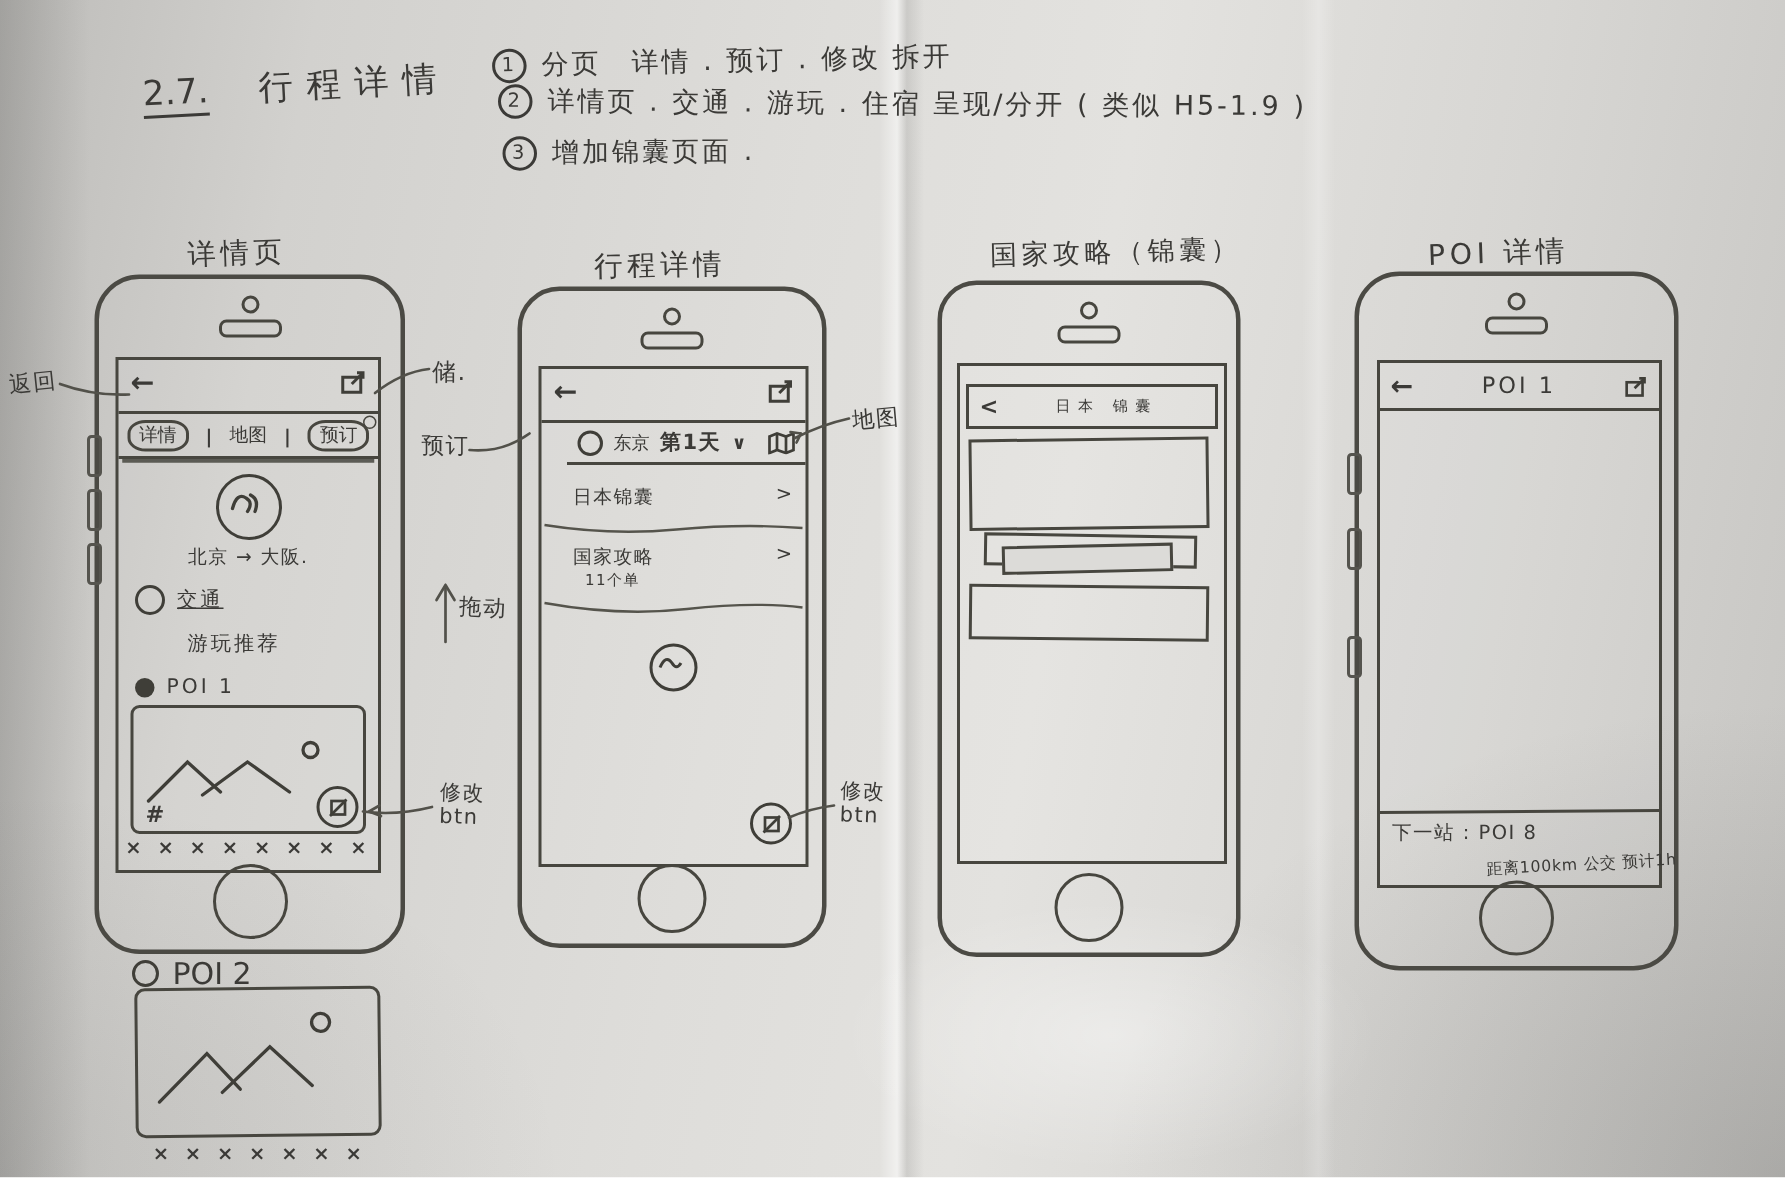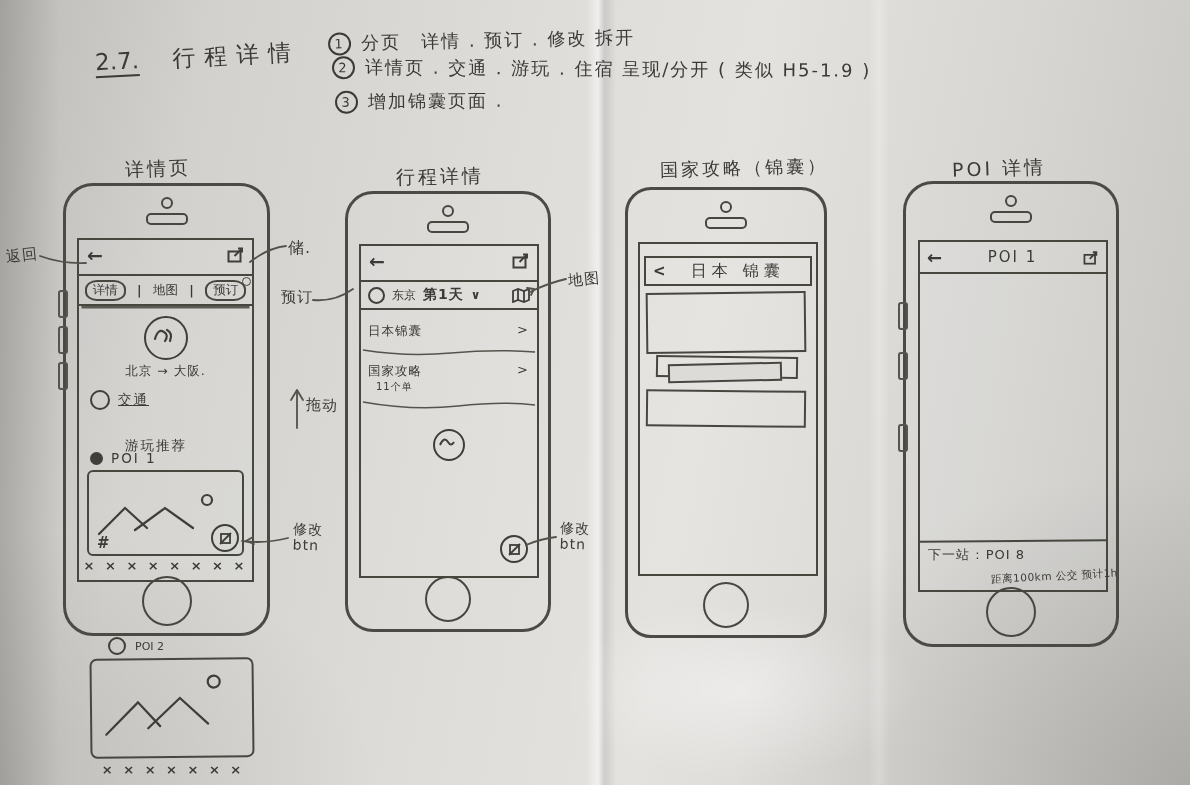--- a/index.html
+++ b/index.html
@@ -66,54 +66,54 @@
   .p1-row{position:absolute;display:flex;align-items:center;gap:8px;font-size:13.5px;letter-spacing:2px;}
   .circ-icon{width:16px;height:16px;border:2px solid #3f3e38;border-radius:50%;display:inline-block;}
   .dot-icon{width:13px;height:13px;background:#3f3e38;border-radius:50%;display:inline-block;}
   .p1-card{position:absolute;left:8px;right:8px;top:230px;height:82px;border:2.5px solid #47463f;border-radius:6px;}
   .hash{position:absolute;left:8px;bottom:2px;font-size:15px;font-weight:bold;}
   .edit-circ{position:absolute;right:3px;bottom:2px;width:24px;height:24px;border:2.5px solid #3f3e38;border-radius:50%;
     display:flex;align-items:center;justify-content:center;}
   .p1-crosses{top:318px;}
 
   
-  .poi2-row{position:absolute;left:108px;top:637px;display:flex;align-items:center;gap:9px;font-size:11px;z-index:4;}
+  .poi2-row{position:absolute;left:88px;top:637px;display:flex;align-items:center;gap:9px;font-size:20px;z-index:4;}
   .ring-icon{width:14px;height:14px;border:2px solid #3f3e38;border-radius:50%;display:inline-block;}
   .poi2-card{position:absolute;left:90px;top:658px;width:160px;height:96px;border:2.5px solid #47463f;
     border-radius:7px;z-index:4;transform:rotate(-.6deg);}
   .poi2-crosses{position:absolute;left:88px;top:762px;width:170px;text-align:center;font-size:13px;
     letter-spacing:3px;font-weight:bold;z-index:4;}
 
   
   .phone2{left:345px;top:191px;width:200px;height:435px;border-radius:28px;}
   .scr2{left:11px;top:50px;width:176px;height:330px;}
-  .p2-day{position:absolute;left:0;right:0;top:36px;height:28px;border-bottom:2px solid #47463f;
+  .p2-day{position:absolute;left:17px;right:0;top:36px;height:28px;border-bottom:2px solid #47463f;
     display:flex;align-items:center;gap:7px;padding:0 7px;box-sizing:border-box;}
   .p2-day .city{font-size:12px;}
   .p2-day .day{font-size:14px;font-weight:bold;letter-spacing:1px;}
   .p2-day .chev{font-size:12px;font-weight:bold;}
   .mini-circ{width:13px;height:13px;border:2px solid #3f3e38;border-radius:50%;flex:0 0 auto;}
   .map-ic{margin-left:auto;}
-  .p2-row{position:absolute;left:0;right:0;padding:0 7px;box-sizing:border-box;}
+  .p2-row{position:absolute;left:0;right:0;padding:0 21px;box-sizing:border-box;}
   .p2-row .ttl{font-size:12.5px;letter-spacing:1px;}
   .p2-row .sub{font-size:10px;margin-left:8px;letter-spacing:1px;}
   .p2-row .chev{position:absolute;right:9px;top:2px;font-size:13px;}
   .wavy{position:absolute;left:0;}
   .p2-scribble{position:absolute;left:50%;transform:translateX(-50%);top:183px;width:28px;height:28px;
     border:2.5px solid #3f3e38;border-radius:50%;}
   .p2-edit{position:absolute;right:9px;bottom:13px;width:24px;height:24px;border:2.5px solid #3f3e38;
     border-radius:50%;display:flex;align-items:center;justify-content:center;}
 
   
   .phone3{left:625px;top:187px;width:196px;height:445px;border-radius:26px;}
   .scr3{left:10px;top:52px;width:176px;height:330px;}
   .p3-header{position:absolute;left:4px;right:4px;top:12px;height:26px;border:2.5px solid #47463f;
     display:flex;align-items:center;}
   .p3-back{font-size:15px;font-weight:bold;margin-left:7px;}
-  .p3-title{flex:1;text-align:center;font-size:16px;letter-spacing:5px;}
+  .p3-title{flex:1;text-align:center;font-size:10px;letter-spacing:5px;}
   .p3-block{position:absolute;border:2.5px solid #47463f;}
   .p3-b1{left:6px;right:10px;top:48px;height:57px;transform:rotate(-.7deg);}
   .p3-bar-o{left:16px;right:18px;top:112px;height:18px;transform:rotate(.9deg);}
   .p3-bar-i{left:28px;right:34px;top:119px;height:15px;transform:rotate(-1.3deg);background:#dcdbd8;}
   .p3-b2{left:6px;right:10px;top:146px;height:33px;transform:rotate(.6deg);}
 
   
   .phone4{left:903px;top:181px;width:210px;height:460px;}
   .scr4{left:12px;top:56px;width:186px;height:348px;}
   .p4-nav{position:absolute;left:0;right:0;top:0;height:30px;border-bottom:2.5px solid #47463f;
@@ -192,21 +192,21 @@
               <path d="M9 21 q3 -11 9 -7 q5 3 1 9"></path>
               <path d="M21 12 q6 3 3 11"></path>
             </g>
           </svg>
       </div>
       <div class="p1-route">北京 → 大阪.</div>
       <div class="p1-row" style="left:11px;top:150px;text-decoration:underline;">
         <i class="circ-icon"></i>
         <span>交通</span>
       </div>
-      <div class="p1-row" style="left:46px;top:180px;margin-top:17px;">
+      <div class="p1-row" style="left:46px;top:180px;">
         <span>游玩推荐</span>
       </div>
       <div class="p1-row" style="left:11px;top:210px;">
         <i class="dot-icon"></i>
         <span>POI 1</span>
       </div>
       <div class="p1-card">
         <svg width="155" height="76" viewBox="0 0 155 76">
           <g fill="none" stroke="#3f3e38" stroke-width="2.2" stroke-linecap="round">
             <path d="M10 62 L36 36 L58 56"></path>

